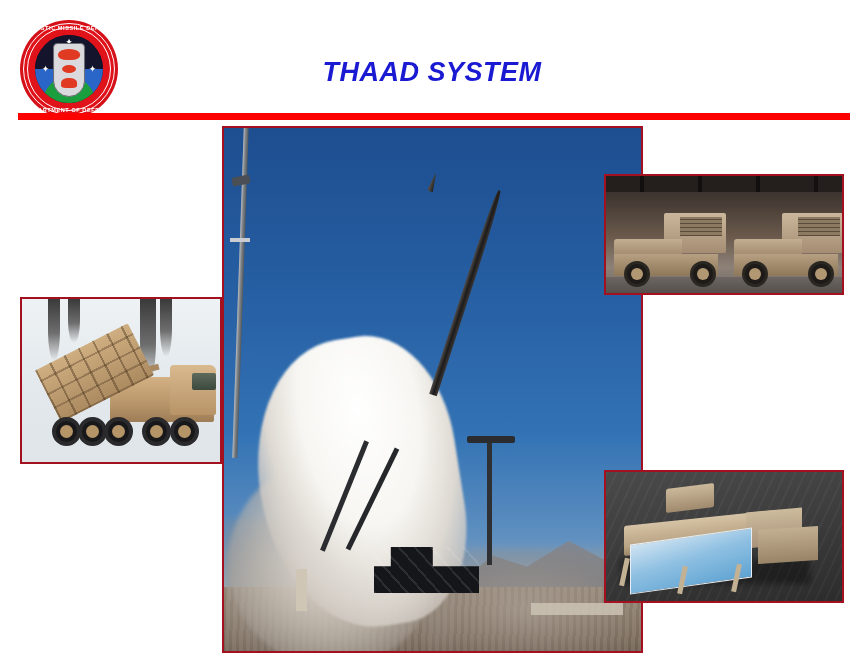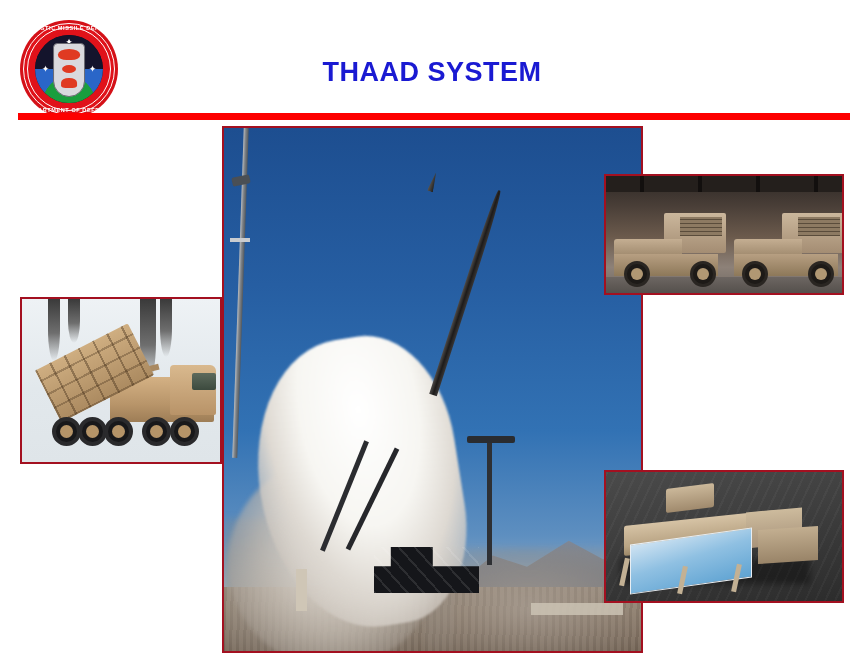--- a/index.html
+++ b/index.html
@@ -30,21 +30,21 @@
   .seal .star.r{right:10%;top:44%;}
   .seal .star.t{left:50%;top:5%;transform:translateX(-50%);}
   .seal .txtTop,.seal .txtBot{position:absolute;left:0;width:100%;text-align:center;
         color:#ffffff;font-size:5.5px;font-weight:bold;letter-spacing:.6px;
         font-family:"Liberation Sans",sans-serif;}
   .seal .txtTop{top:5px;}
   .seal .txtBot{bottom:5px;}
 
   .title{position:absolute;left:0;top:57px;width:864px;text-align:center;
         color:#1a1ad2;font-size:27px;font-weight:bold;letter-spacing:.5px;
-        font-family:"Liberation Sans",sans-serif;}
+        font-family:"Liberation Sans",sans-serif;font-style:italic;}
 
   .rule{position:absolute;left:18px;top:113px;width:832px;height:7px;background:#fd0000;}
 
   
   .photo{position:absolute;border:2px solid #a31020;overflow:hidden;box-sizing:border-box;}
 
   
   .ph-launch{left:222px;top:126px;width:421px;height:527px;z-index:1;
         background:linear-gradient(#1e4f8f 0%, #2a63a8 45%, #3c79bc 72%, #78a0c8 88%, #a59182 100%);}
   .sky-grad{position:absolute;inset:0;

